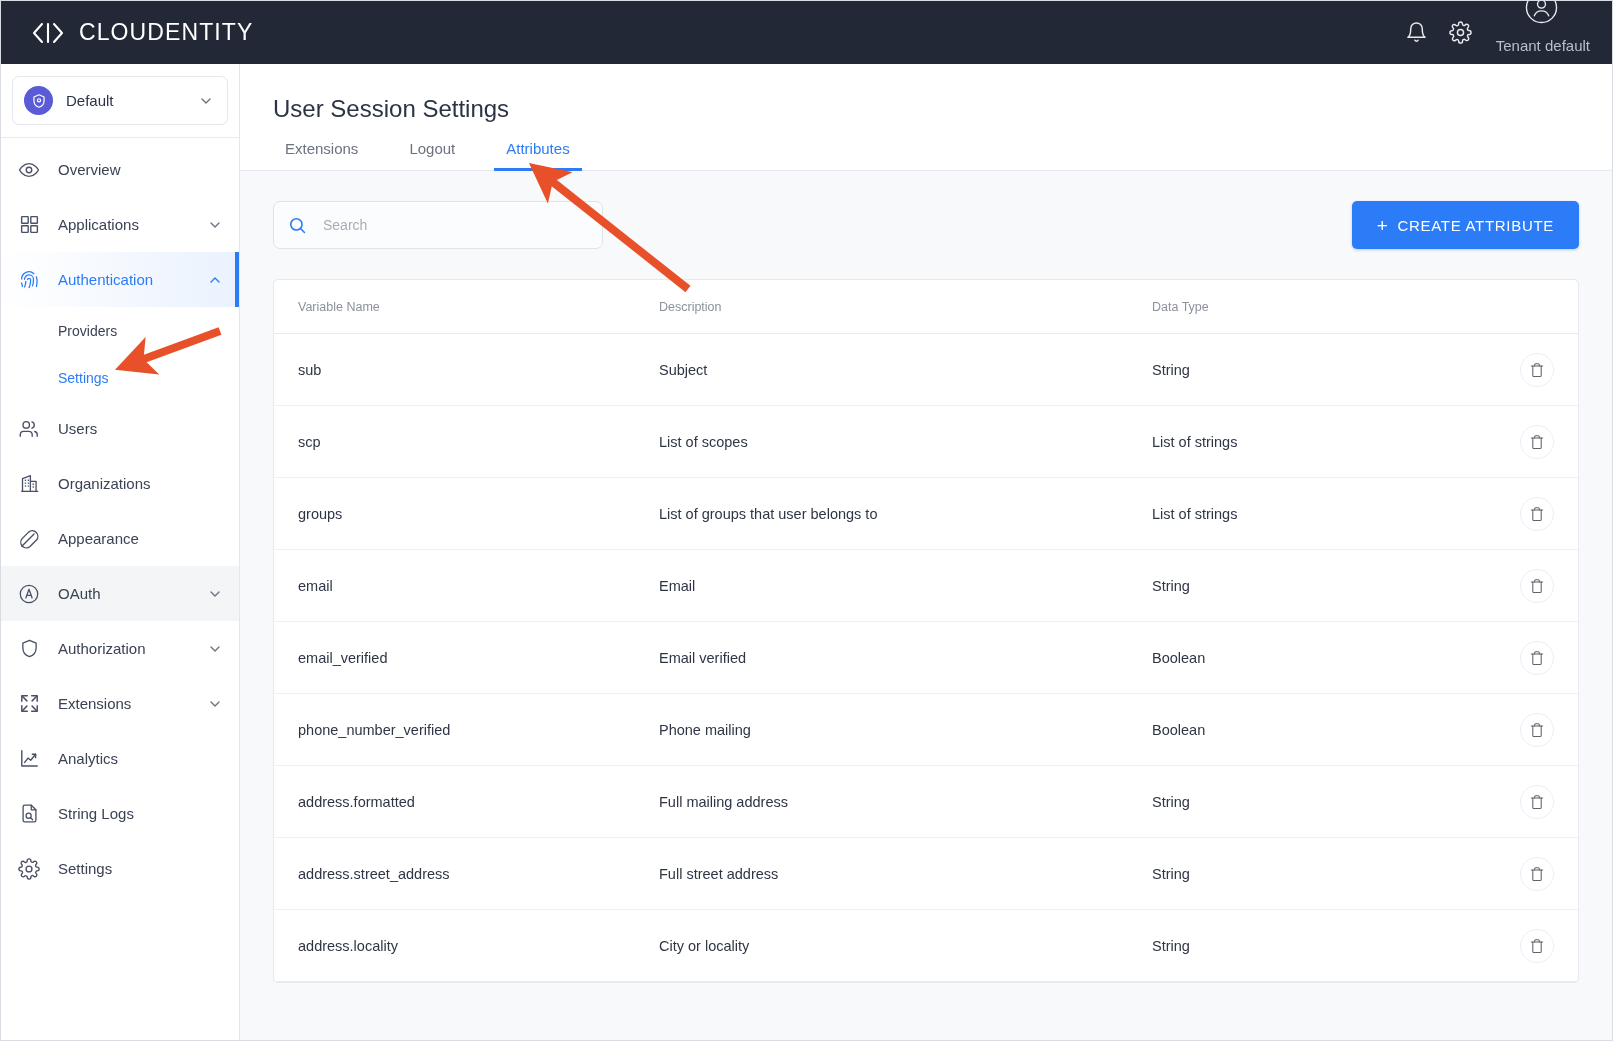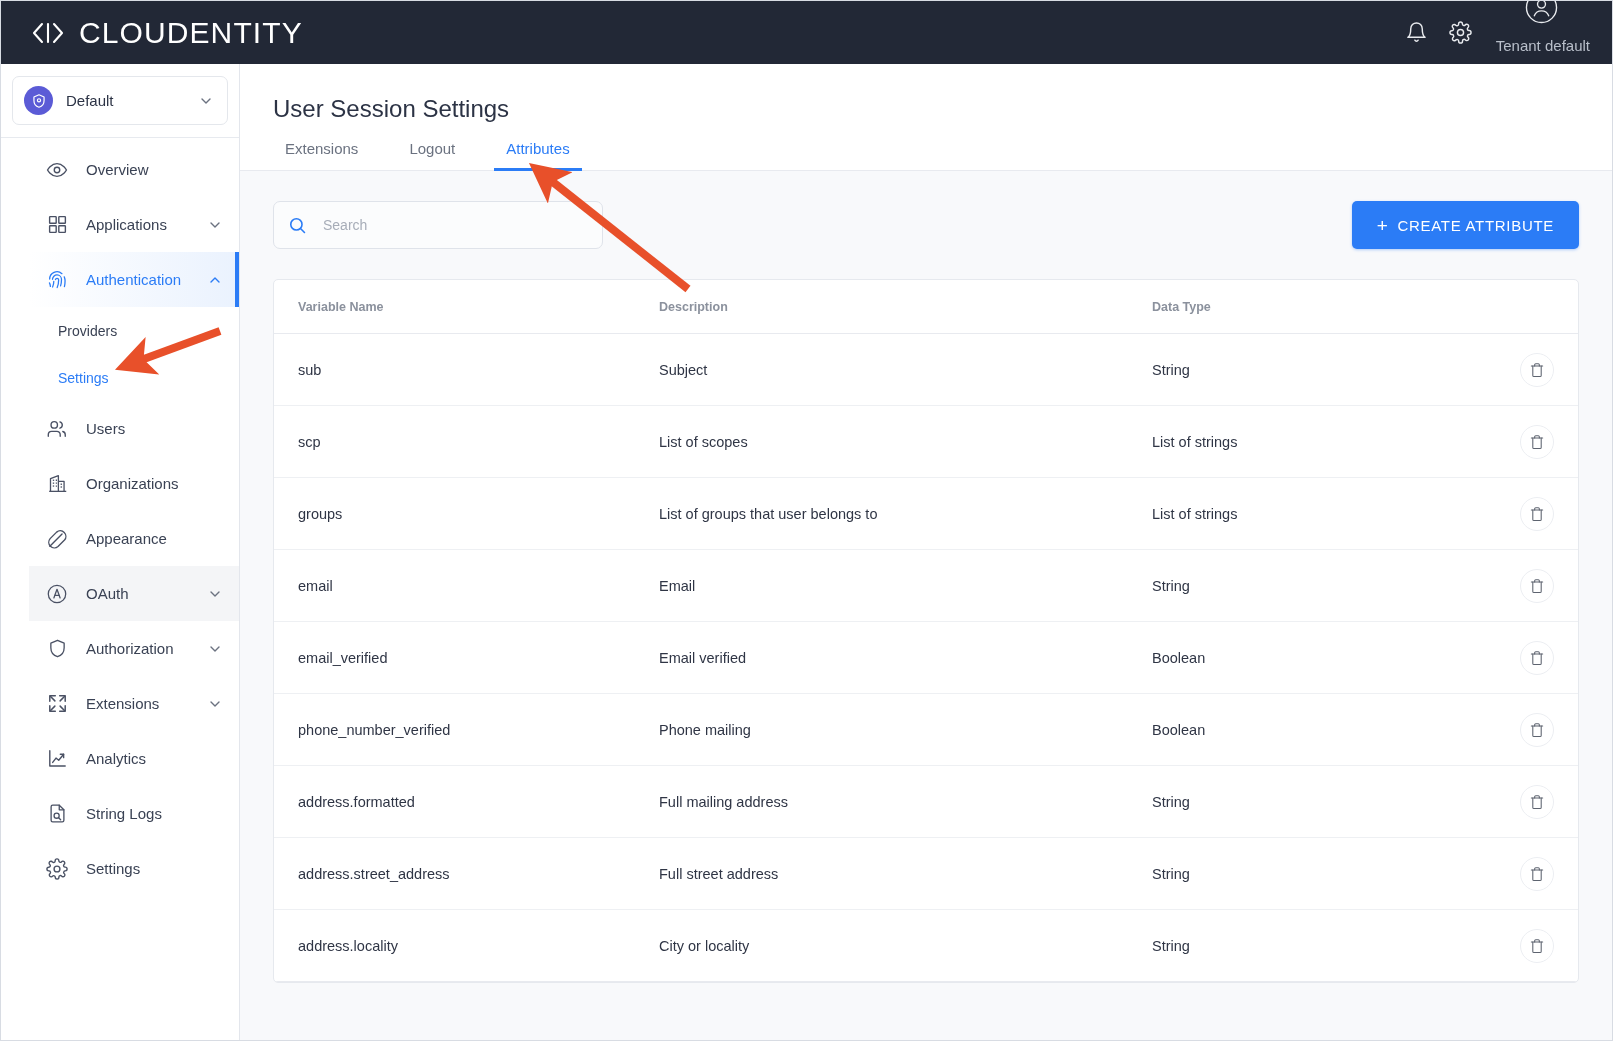--- a/index.html
+++ b/index.html
@@ -35,21 +35,21 @@
     align-items: center;
     gap: 14px;
   }
   .brand-mark {
     display: flex;
     align-items: center;
     color: #ffffff;
   }
   .brand-name {
     color: #ffffff;
-    font-size: 30px;
+    font-size: 23px;
     letter-spacing: 1.1px;
     font-weight: 400;
   }
   .topbar-right {
     display: flex;
     align-items: center;
     gap: 21px;
   }
   .ticon { color: #e8eaee; display: flex; align-items: center; cursor: pointer; }
   .tenant-label {
@@ -121,21 +121,20 @@
   .nav { padding-top: 4px; }
   .nav-item {
     position: relative;
     height: 55px;
     display: flex;
     align-items: center;
     padding: 0 16px 0 16px;
     gap: 17px;
     cursor: pointer;
     color: #3a4254;
-    margin-left: 28px;
   }
   .nav-item .ni-label {
     font-size: 15px;
     flex: 1;
     color: #3a4254;
   }
   .nav-item .ni-icon {
     width: 24px; height: 24px;
     display: flex;
     align-items: center;
@@ -259,21 +258,21 @@
   .card {
     background: #ffffff;
     border: 1px solid #e6e9ee;
     border-radius: 5px;
     overflow: hidden;
   }
   table { width: 100%; border-collapse: collapse; }
   thead th {
     text-align: left;
     font-size: 12.5px;
-    font-weight: 700;
+    font-weight: 400;
     color: #8b919d;
     padding: 20px 0 19px 0;
     border-bottom: 1px solid #e8eaef;
   }
   tbody td {
     font-size: 14.5px;
     color: #2f3545;
     padding: 19px 0 18px 0;
     border-bottom: 1px solid #eef0f3;
   }

